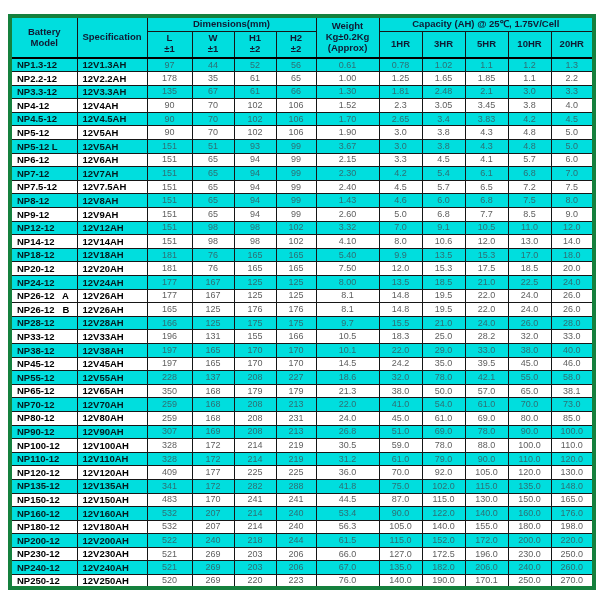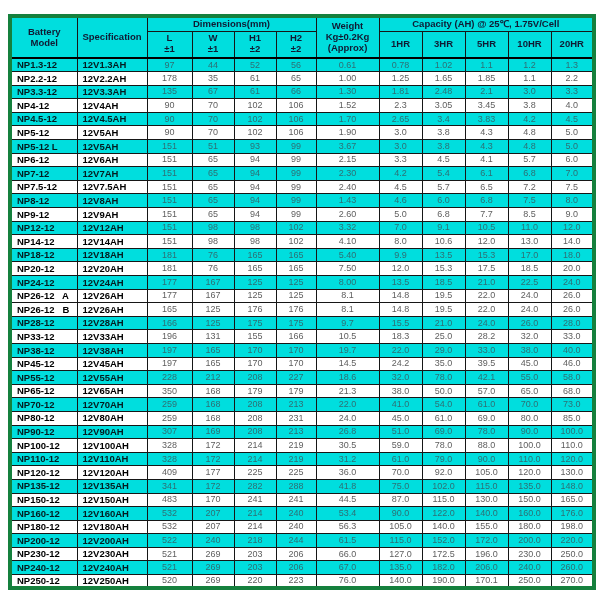--- a/index.html
+++ b/index.html
@@ -392,21 +392,21 @@
         <td class="num">32.0</td>
         <td class="num">33.0</td>
       </tr>
       <tr class="shaded">
         <td class="txt">NP38-12</td>
         <td class="txt">12V38AH</td>
         <td class="num">197</td>
         <td class="num">165</td>
         <td class="num">170</td>
         <td class="num">170</td>
-        <td class="num">19.7</td>
+        <td class="num">10.1</td>
         <td class="num">22.0</td>
         <td class="num">29.0</td>
         <td class="num">33.0</td>
         <td class="num">38.0</td>
         <td class="num">40.0</td>
       </tr>
       <tr>
         <td class="txt">NP45-12</td>
         <td class="txt">12V45AH</td>
         <td class="num">197</td>
@@ -417,21 +417,21 @@
         <td class="num">24.2</td>
         <td class="num">35.0</td>
         <td class="num">39.5</td>
         <td class="num">45.0</td>
         <td class="num">46.0</td>
       </tr>
       <tr class="shaded">
         <td class="txt">NP55-12</td>
         <td class="txt">12V55AH</td>
         <td class="num">228</td>
-        <td class="num">212</td>
+        <td class="num">137</td>
         <td class="num">208</td>
         <td class="num">227</td>
         <td class="num">18.6</td>
         <td class="num">32.0</td>
         <td class="num">78.0</td>
         <td class="num">42.1</td>
         <td class="num">55.0</td>
         <td class="num">58.0</td>
       </tr>
       <tr>
@@ -439,21 +439,21 @@
         <td class="txt">12V65AH</td>
         <td class="num">350</td>
         <td class="num">168</td>
         <td class="num">179</td>
         <td class="num">179</td>
         <td class="num">21.3</td>
         <td class="num">38.0</td>
         <td class="num">50.0</td>
         <td class="num">57.0</td>
         <td class="num">65.0</td>
-        <td class="num">68.0</td>
+        <td class="num">38.1</td>
       </tr>
       <tr class="shaded">
         <td class="txt">NP70-12</td>
         <td class="txt">12V70AH</td>
         <td class="num">259</td>
         <td class="num">168</td>
         <td class="num">208</td>
         <td class="num">213</td>
         <td class="num">22.0</td>
         <td class="num">41.0</td>

